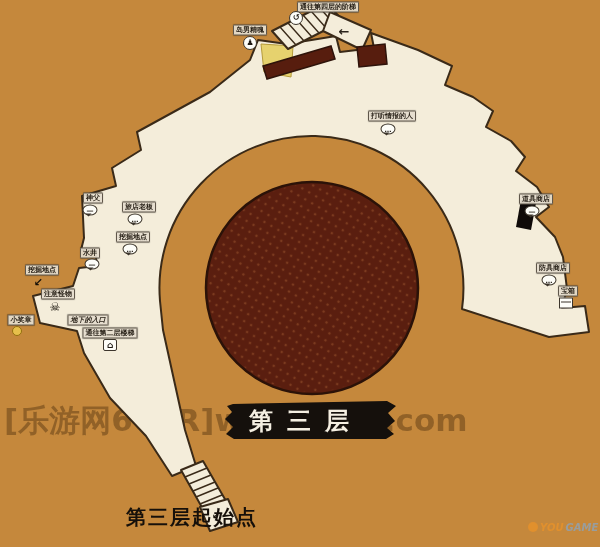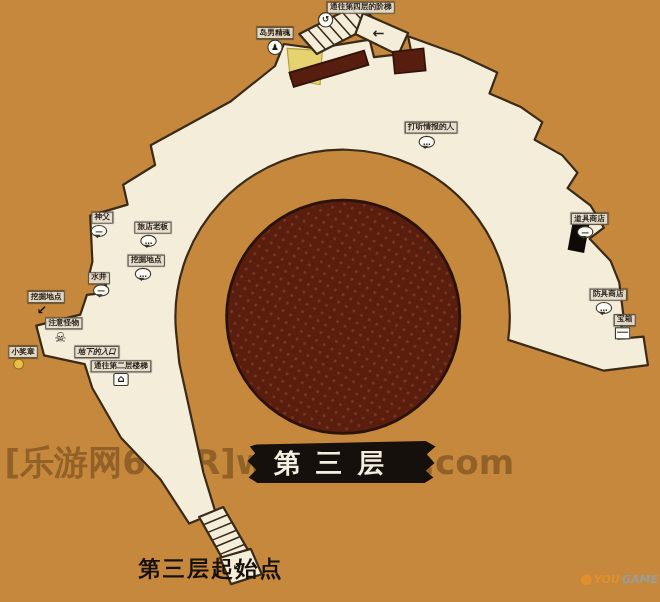--- a/index.html
+++ b/index.html
@@ -115,21 +115,21 @@
       <div class="m-label" style="left: 250px; top: 30px; text-align: right;">岛男精魂</div>
       <div class="m-icon icon-person" style="left: 250px; top: 43px;">♟</div>
       <div class="m-label" style="left: 392px; top: 116px;">打听情报的人</div>
       <div class="m-icon icon-bubble" style="left: 388px; top: 129px;">…</div>
       <div class="m-label" style="left: 93px; top: 198px;">神父</div>
       <div class="m-icon icon-bubble-dash" style="left: 90px; top: 210px;">—</div>
       <div class="m-label" style="left: 139px; top: 207px;">旅店老板</div>
       <div class="m-icon icon-bubble" style="left: 135px; top: 219px;">…</div>
       <div class="m-label" style="left: 133px; top: 237px;">挖掘地点</div>
       <div class="m-icon icon-bubble" style="left: 130px; top: 249px;">…</div>
-      <div class="m-label" style="left: 90px; top: 253px; font-family: Liberation Mono, monospace;">水井</div>
+      <div class="m-label" style="left: 90px; top: 253px;">水井</div>
       <div class="m-icon icon-bubble-dash" style="left: 92px; top: 264px;">—</div>
       <div class="m-label" style="left: 42px; top: 270px;">挖掘地点</div>
       <div class="m-icon icon-arrow" style="left: 38px; top: 282px;">↙</div>
       <div class="m-label" style="left: 58px; top: 294px;">注意怪物</div>
       <div class="m-icon icon-skull" style="left: 55px; top: 307px;">☠</div>
       <div class="m-label" style="left: 21px; top: 320px;">小奖章</div>
       <div class="m-icon icon-coin" style="left: 17px; top: 331px;"></div>
       <div class="m-label" style="left: 88px; top: 320px; font-style: italic;">地下的入口</div>
       <div class="m-label" style="left: 110px; top: 333px; text-align: right;">通往第二层楼梯</div>
       <div class="m-icon icon-house" style="left: 110px; top: 345px;">⌂</div>

